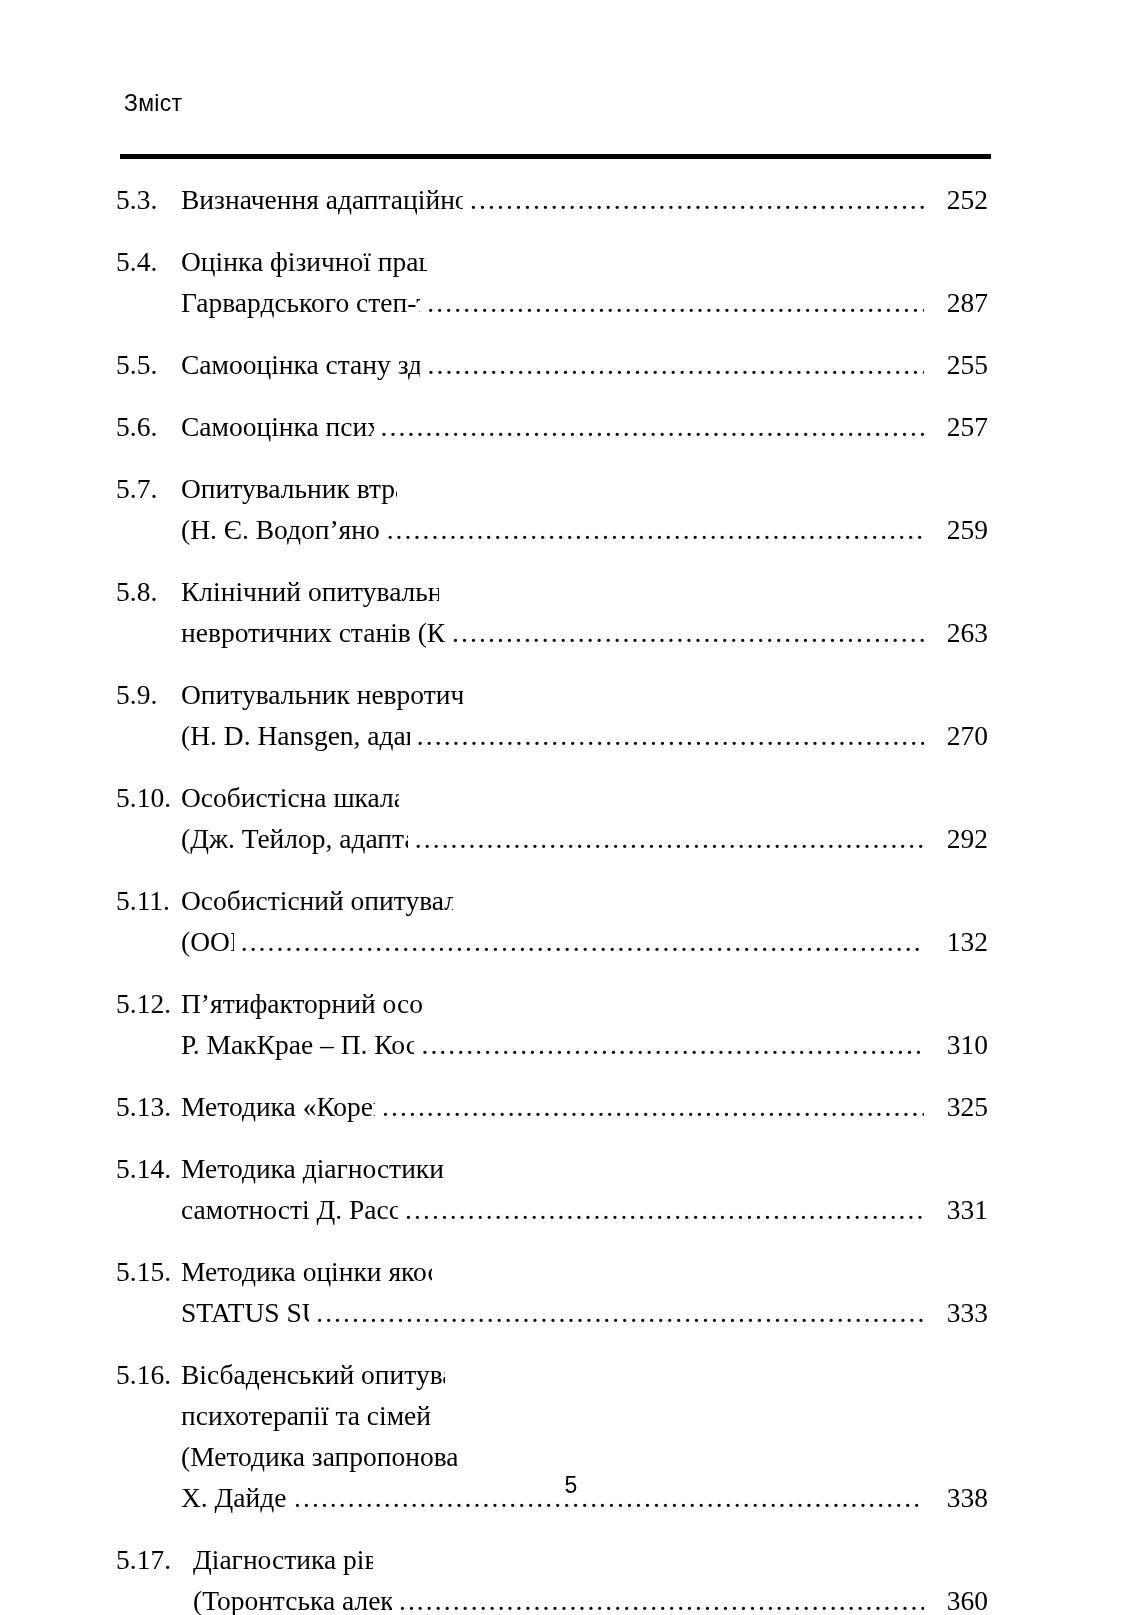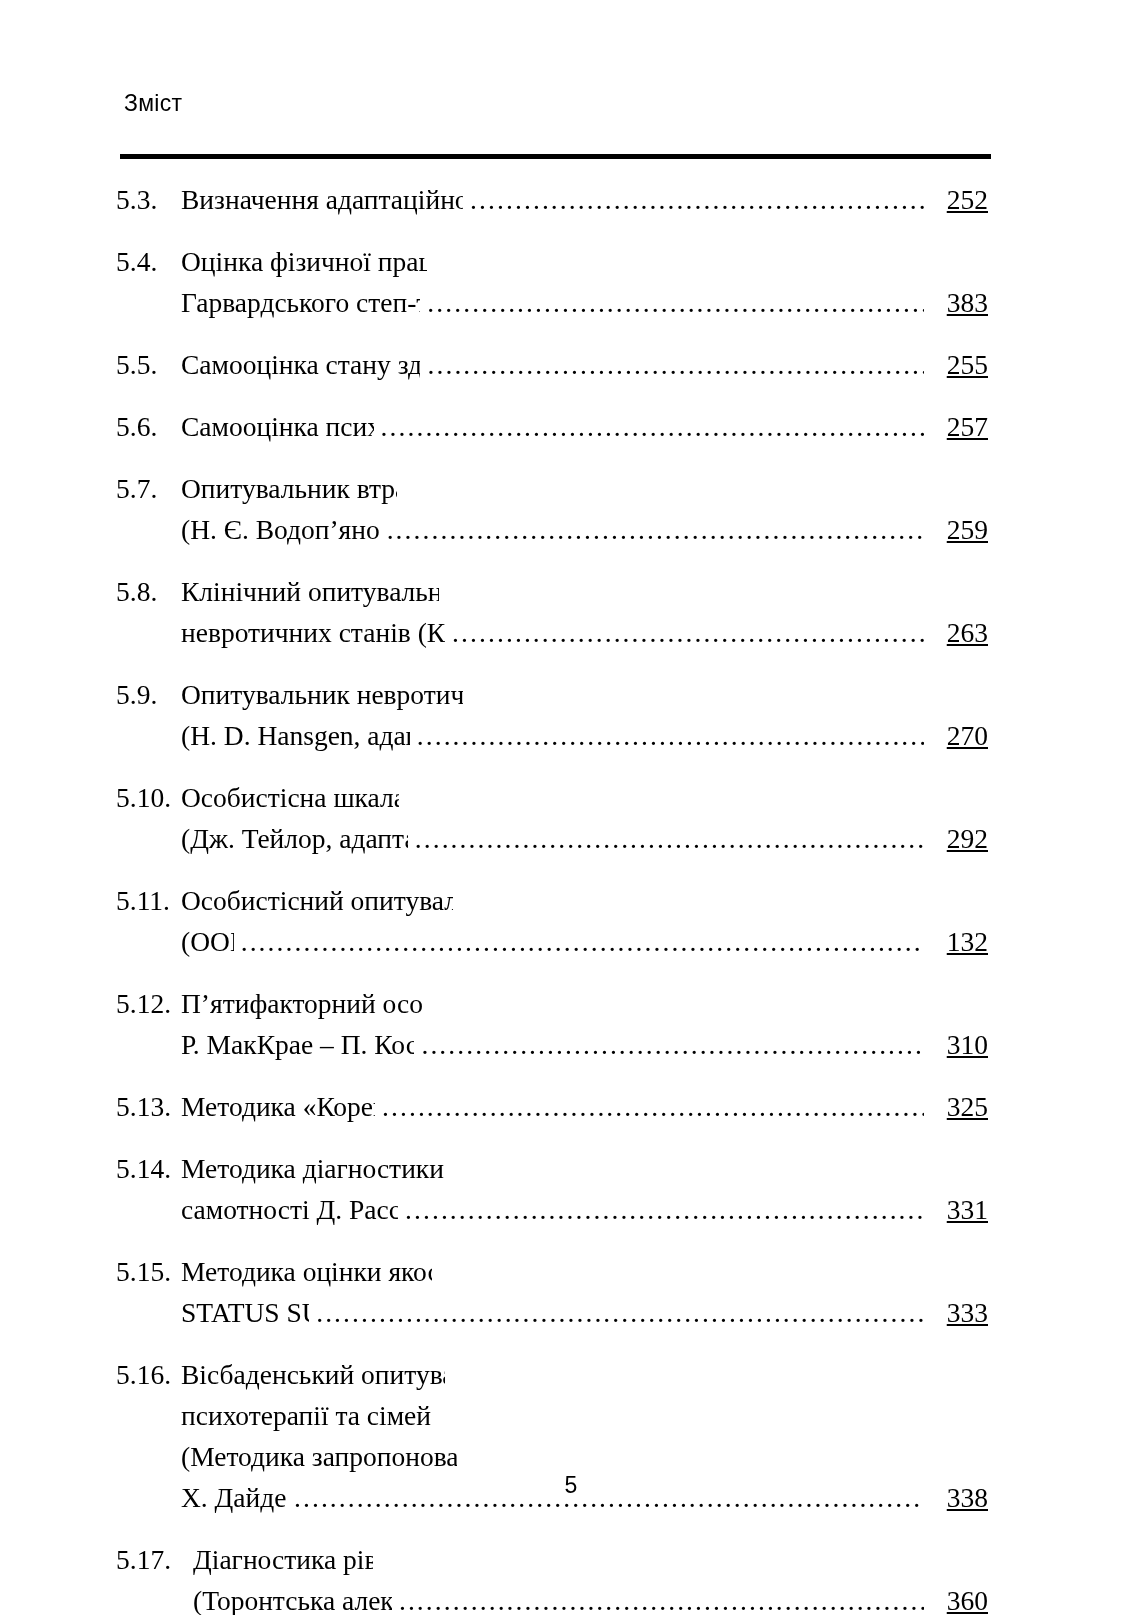--- a/index.html
+++ b/index.html
@@ -84,21 +84,20 @@
     margin: 0 2px 0 7px;
     min-width: 0;
     color: #000;
   }
   .leader.nodots { visibility: hidden; }
   .page-no {
     flex: 0 0 auto;
     text-align: right;
     min-width: 62px;
     font-size: 27.5px;
-    text-decoration: underline;
   }
   .page-no.empty { visibility: hidden; }
 
   
   .folio {
     position: absolute;
     left: 0;
     top: 1456px;
     width: 1142px;
     text-align: center;
@@ -130,21 +129,21 @@
         <div class="entry-num">5.4.</div>
         <div class="entry-body">
           <div class="toc-line">
             <span class="line-text">Оцінка фізичної працездатності за допомогою</span>
             <span class="leader nodots">........................................................................................................................</span>
             <span class="page-no empty"></span>
           </div>
           <div class="toc-line">
             <span class="line-text">Гарвардського степ-тесту (Д. М. Давиденко)</span>
             <span class="leader">........................................................................................................................</span>
-            <span class="page-no">383</span>
+            <span class="page-no">287</span>
           </div>
         </div>
       </div>
       <div class="toc-entry">
         <div class="entry-num">5.5.</div>
         <div class="entry-body">
           <div class="toc-line">
             <span class="line-text">Самооцінка стану здоров’я (В. П. Войтенко)</span>
             <span class="leader">........................................................................................................................</span>
             <span class="page-no">255</span>

